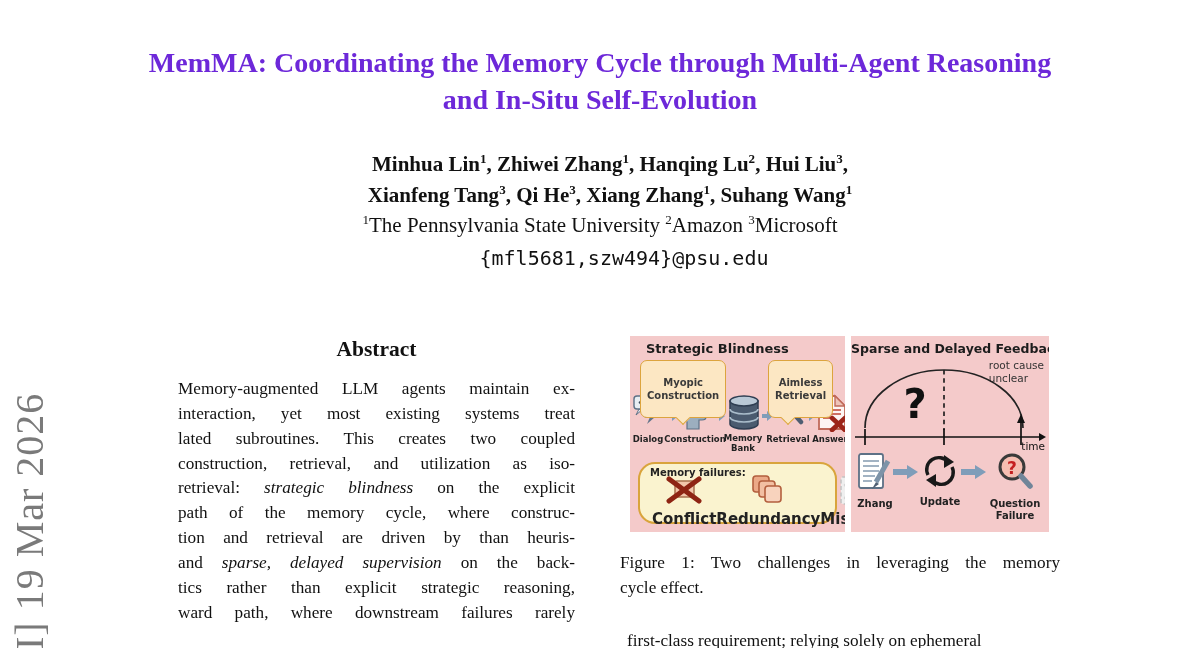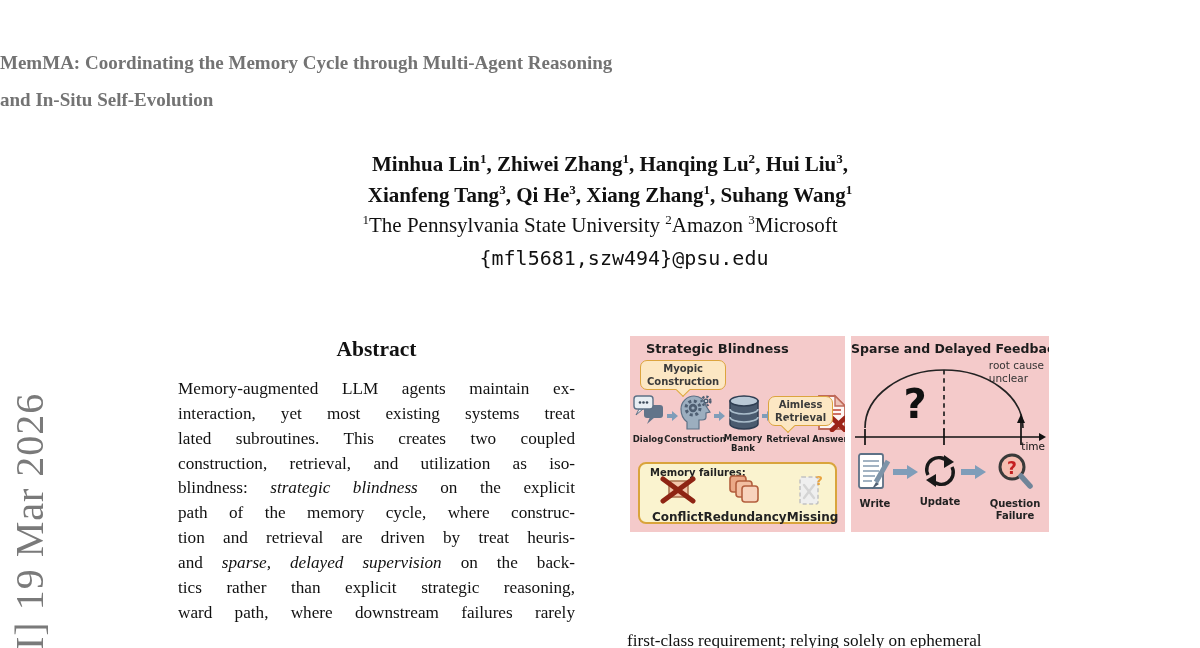--- a/index.html
+++ b/index.html
@@ -4,22 +4,22 @@
 <style>
   html,body{margin:0;padding:0;}
   body{width:1200px;height:648px;position:relative;overflow:hidden;background:#fff;
        font-family:"Liberation Serif","DejaVu Serif",serif;color:#111;}
 
   
   .arxiv{position:absolute;left:6px;top:650px;transform-origin:0 0;transform:rotate(-90deg);
          font-size:40px;letter-spacing:1px;color:#7a7a7a;white-space:nowrap;}
 
   
-  .title{position:absolute;top:44px;left:0;width:1200px;
-         font-weight:bold;font-size:19px;line-height:37px;color:#737373;}
+  .title{position:absolute;top:44px;left:0;width:1200px;text-align:center;
+         font-weight:bold;font-size:28px;line-height:37px;color:#6d28d9;}
   .authors{position:absolute;top:149px;left:0;width:1200px;text-align:center;font-size:21px;line-height:30.5px;}
   .authors .bold{font-weight:bold;padding-left:20px;}
   sup{font-size:0.62em;line-height:0;}
   .email{font-family:"DejaVu Sans Mono","Liberation Mono",monospace;font-size:20px;margin-top:2px;padding-left:48px;}
 
   
   .abstract{position:absolute;left:178px;top:337px;width:397px;}
   .abs-head{text-align:center;font-weight:bold;font-size:21.5px;margin:0 0 15px 0;}
   .abs-text{font-size:17.2px;line-height:24.85px;}
   .abs-text>div{text-align:justify;text-align-last:justify;}
@@ -30,40 +30,40 @@
   .fig{position:relative;margin-left:10px;width:419px;height:196px;}
   .panel{position:absolute;top:0;height:196px;background:#f4caca;overflow:hidden;
          font-family:"DejaVu Sans","Liberation Sans",sans-serif;color:#1c1c1c;}
   .panel.pl{left:0;width:215px;}
   .panel.pr{left:221px;width:198px;}
 
   .lp-title{position:absolute;left:16px;top:5px;font-size:13px;font-weight:bold;}
   .rp-title{position:absolute;left:0;top:5px;width:100%;text-align:center;font-size:12.5px;font-weight:bold;white-space:nowrap;}
 
   .callout{position:absolute;background:#fce7c3;border:1.5px solid #dca43e;border-radius:7px;
-           font-size:10px;font-weight:bold;line-height:1.3;color:#3a3a3a;text-align:center;padding:1px 6px;z-index:2;}
+           font-size:10px;font-weight:bold;line-height:1.3;color:#3a3a3a;text-align:center;padding:15px 6px;z-index:2;}
   .callout::after{content:"";position:absolute;left:50%;bottom:-6px;width:9px;height:9px;background:#fce7c3;
            border-right:1.5px solid #dca43e;border-bottom:1.5px solid #dca43e;transform:translateX(-50%) rotate(45deg);}
   .c1{left:10px;top:24px;}
-  .c2{left:138px;top:24px;margin-top:36px;}
+  .c2{left:138px;top:24px;}
   .c2::after{left:30%;}
 
   .pipeline{position:absolute;left:0;top:0;width:215px;height:130px;}
   .picon{position:absolute;top:58px;}
   .parrow{position:absolute;top:71px;}
   .plabel{position:absolute;top:98px;transform:translateX(-50%);font-size:8.5px;font-weight:700;
           color:#222;white-space:nowrap;text-align:center;}
   .plabel.wrap{white-space:normal;width:50px;line-height:1.15;}
 
   .failbox{position:absolute;left:8px;right:8px;top:126px;height:62px;background:#faf3cf;
-           border:2px solid #d9a43c;border-radius:8px;box-sizing:border-box;padding:3px 10px 0 10px;}
+           border:2px solid #d9a43c;border-radius:17px;box-sizing:border-box;padding:3px 10px 0 10px;}
   .failtitle{font-size:10px;font-weight:600;color:#222;}
   .failrow{display:flex;justify-content:space-between;align-items:flex-end;padding:0 2px;margin-top:-4px;}
   .fitem{display:flex;flex-direction:column;align-items:center;}
-  .flabel{font-size:12px;font-weight:600;color:#222;margin-top:0px;}
+  .flabel{font-size:15px;font-weight:600;color:#222;margin-top:0px;}
 
   .annot{position:absolute;right:5px;top:23px;font-size:10.5px;line-height:1.25;text-align:left;color:#333;}
   .plot{position:absolute;left:2px;top:20px;}
   .rsteps{position:absolute;left:6px;right:6px;top:116px;display:flex;justify-content:space-between;align-items:flex-start;}
   .rstep{display:flex;flex-direction:column;align-items:center;}
   .rlabel{font-size:10px;font-weight:600;color:#222;margin-top:2px;text-align:center;line-height:1.2;}
   .rlabel.wrap{width:56px;}
   .rarrow{margin-top:12px;}
 
   .caption{position:absolute;top:214px;left:0;width:440px;font-size:17.2px;line-height:25px;}
@@ -87,23 +87,23 @@
   <div class="email">{mfl5681,szw494}@psu.edu</div>
 </div>
 
 <div class="abstract">
   <div class="abs-head">Abstract</div>
   <div class="abs-text">
       <div><span>Memory-augmented LLM agents maintain ex-</span></div>
       <div><span>interaction, yet most existing systems treat</span></div>
       <div><span>lated subroutines. This creates two coupled</span></div>
       <div><span>construction, retrieval, and utilization as iso-</span></div>
-      <div><span>blindness: </span><span class="it">strategic blindness</span><span> on the explicit</span></div>
+      <div><span>retrieval: </span><span class="it">strategic blindness</span><span> on the explicit</span></div>
       <div><span>path of the memory cycle, where construc-</span></div>
-      <div><span>tion and retrieval are driven by treat heuris-</span></div>
+      <div><span>tion and retrieval are driven by than heuris-</span></div>
       <div><span>and </span><span class="it">sparse, delayed supervision</span><span> on the back-</span></div>
       <div><span>tics rather than explicit strategic reasoning,</span></div>
       <div><span>ward path, where downstream failures rarely</span></div>
     </div>
 </div>
 
 <div class="rightcol">
   <div class="fig">
 
     <div class="panel pl">
@@ -273,21 +273,21 @@
                 <line x1="6" y1="9" x2="22" y2="9"></line>
                   <line x1="6" y1="14" x2="22" y2="14"></line>
                 <line x1="6" y1="19" x2="22" y2="19"></line>
                   <line x1="6" y1="24" x2="18" y2="24"></line>
                   <line x1="6" y1="29" x2="15" y2="29"></line>
               </g>
               <line x1="19" y1="30" x2="31" y2="9" stroke="#7d93a8" stroke-width="5"></line>
               <polygon points="15,37 19,30 22,32" fill="#4e5e72"></polygon>
             </svg>
           </span>
-          <div class="rlabel">Write</div>
+          <div class="rlabel">Zhang</div>
         </div>
         <div class="rarrow">
           <svg width="26" height="16" viewBox="0 0 26 16">
               <polygon points="0,5 14,5 14,1 25,8 14,15 14,11 0,11" fill="#7f9db9"></polygon>
             </svg>
         </div>
         <div class="rstep">
           <span>
             <svg width="40" height="38" viewBox="0 0 40 38">
               <g fill="none" stroke="#191919" stroke-width="3.4">
@@ -312,14 +312,18 @@
               <text x="17" y="21.5" text-anchor="middle" font-family="DejaVu Sans" font-weight="bold" font-size="17" fill="#c51f1f">?</text>
               <line x1="26" y1="24" x2="35" y2="34" stroke="#708599" stroke-width="5.5" stroke-linecap="round"></line>
             </svg>
           </span>
           <div class="rlabel wrap">Question Failure</div>
         </div>
       </div>
     </div>
   </div>
 
+  <div class="caption">
+      <div>Figure 1: Two challenges in leveraging the memory</div>
+      <div>cycle effect.</div>
+    </div>
   <div class="bodytext">first-class requirement; relying solely on ephemeral</div>
 </div>
 
 </body></html>

